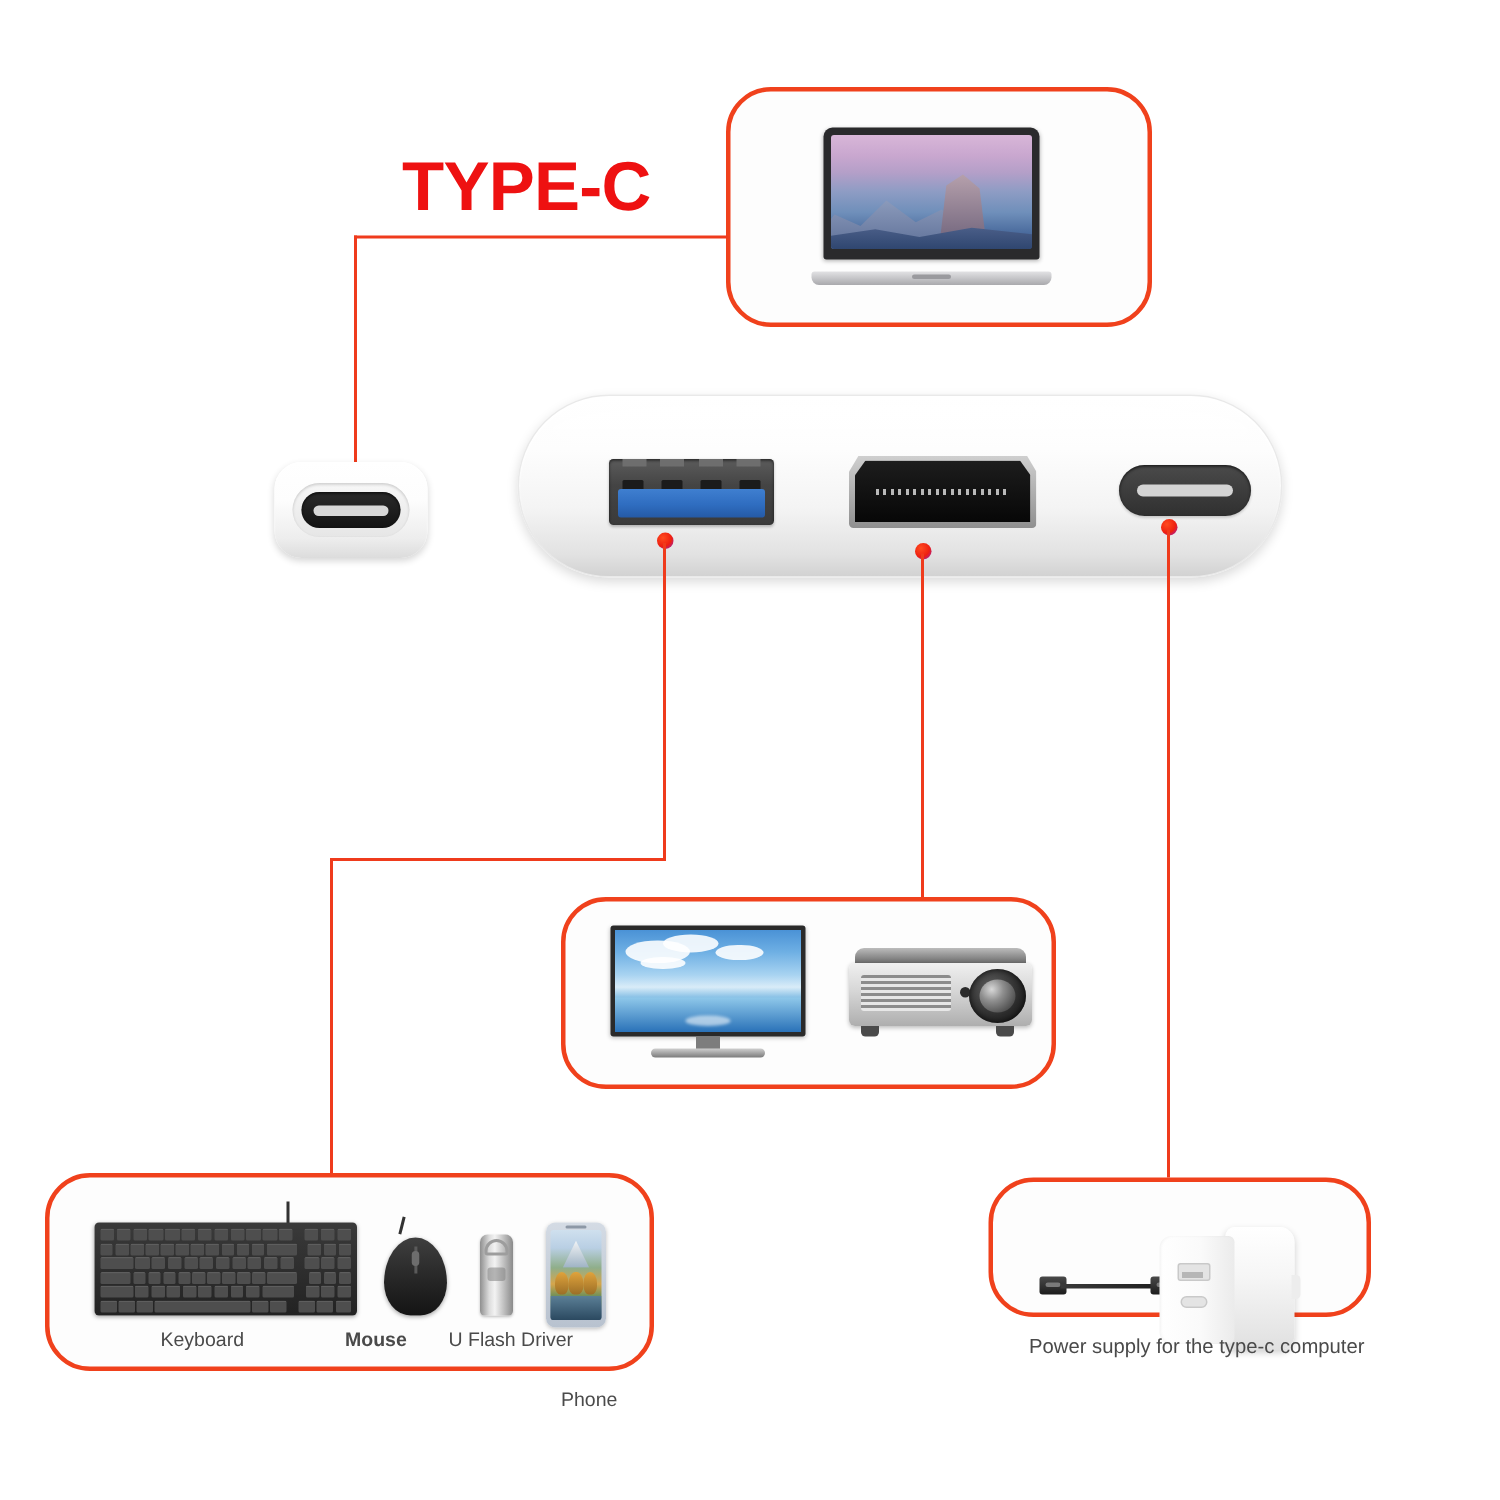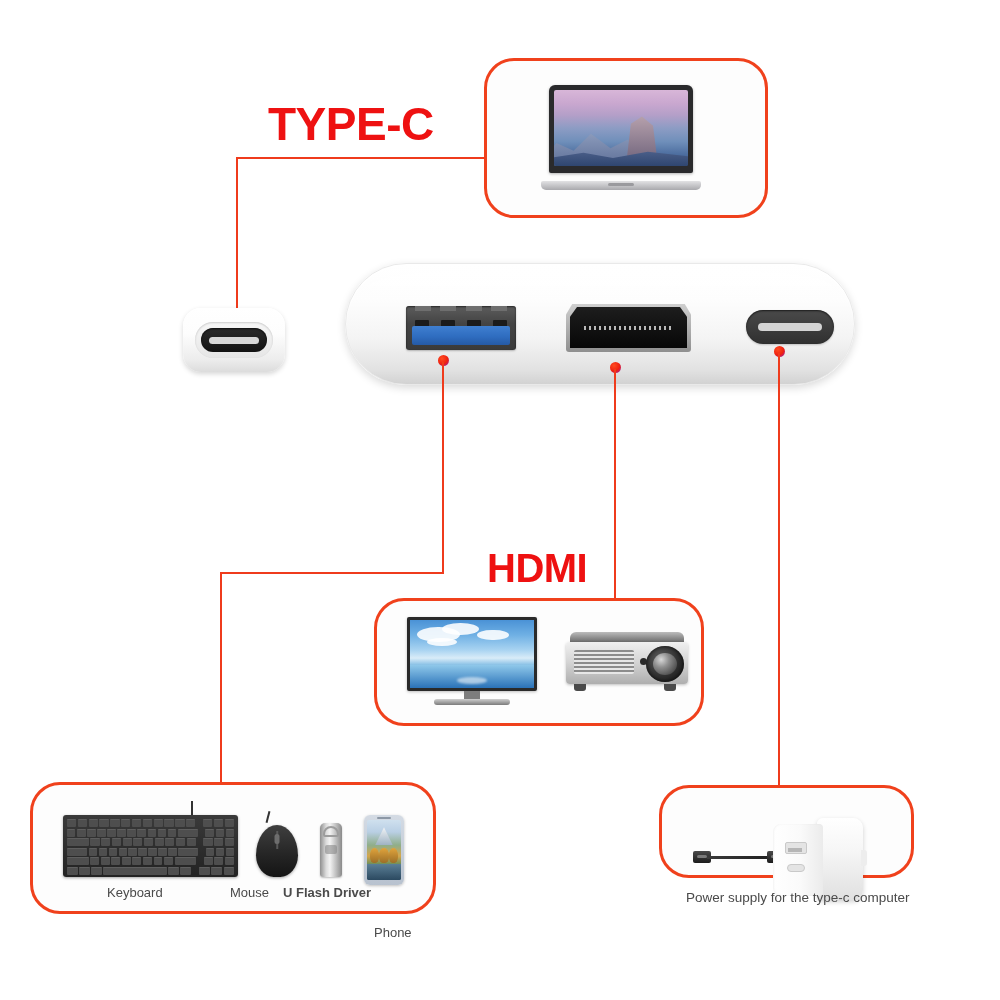--- a/index.html
+++ b/index.html
@@ -468,21 +468,20 @@
 
   <div class="dot" style="left:438px; top:355px;"></div>
   <div class="lead lead-v" style="left:442px; top:362px; height:211px;"></div>
   <div class="lead lead-h" style="left:220px; top:572px; width:224px;"></div>
   <div class="lead lead-v" style="left:220px; top:572px; height:212px;"></div>
 
 
   <div class="dot" style="left:610px; top:362px;"></div>
   <div class="lead lead-v" style="left:614px; top:369px; height:229px;"></div>
 
-  <div class="callout-label" id="label-hdmi">HDMI</div>
 
   <div class="dot" style="left:774px; top:346px;"></div>
   <div class="lead lead-v" style="left:778px; top:353px; height:432px;"></div>
 
 
   <div class="rbox" id="box-display" style="left:374px; top:598px; width:330px; height:128px;">
 
     <div class="tv" style="left:30px; top:16px;">
       <div class="tv-panel">
         <div class="tv-screen">
@@ -642,22 +641,22 @@
           <div class="pk"></div>
           <div class="tree a"></div>
           <div class="tree b"></div>
           <div class="tree c"></div>
           <div class="lake"></div>
         </div>
       </div>
     </div>
 
     <span class="cap" style="left:74px; top:100px;">Keyboard</span>
-    <span class="cap" style="left:197px; top:100px;">Mouse</span>
-    <span class="cap" style="left:250px; top:100px;font-weight:bold;">U Flash Driver</span>
+    <span class="cap" style="left:197px; top:100px;font-weight:bold;">Mouse</span>
+    <span class="cap" style="left:266px; top:100px;">U Flash Driver</span>
     <span class="cap" style="left:341px; top:100px;margin-top:40px;">Phone</span>
   </div>
 
   <div class="rbox" id="box-power" style="left:659px; top:785px; width:255px; height:93px;">
 
     <div class="chg-cable" style="left:31px; top:63px;">
       <div class="head l"></div>
       <div class="wire"></div>
       <div class="head r"></div>
     </div>

